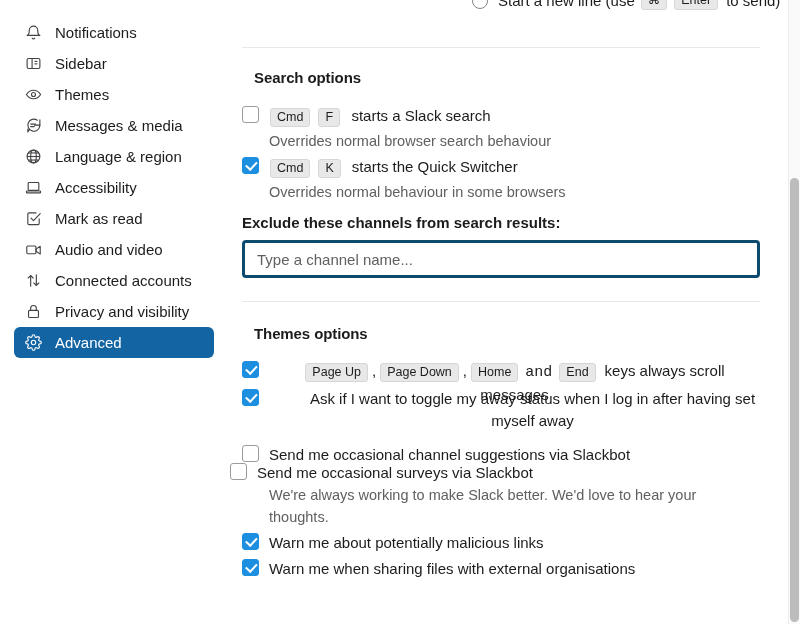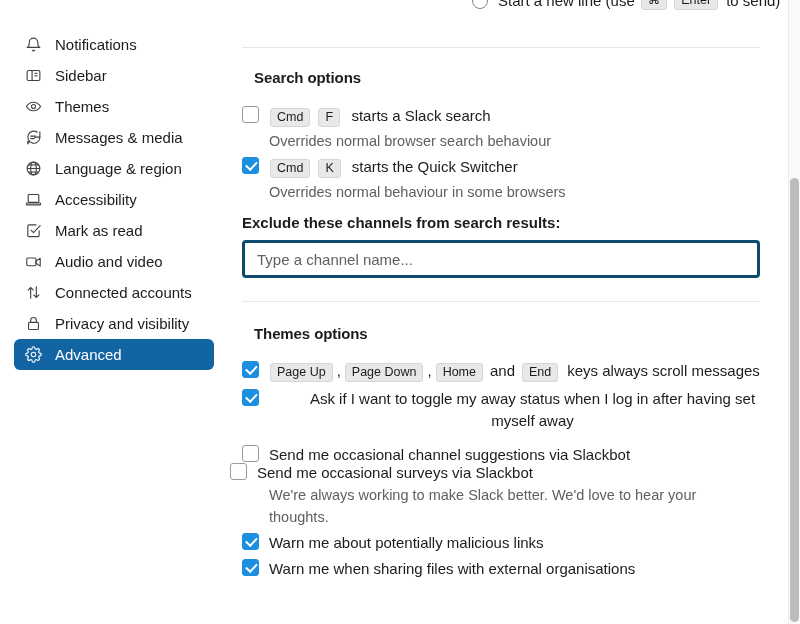--- a/index.html
+++ b/index.html
@@ -17,21 +17,21 @@
     border-bottom-left-radius: 8px;
     overflow: hidden;
   }
 
   
   .sidebar {
     position: absolute;
     left: 0; top: 0;
     width: 230px; height: 624px;
     background: #ffffff;
-    padding-top: 29px;
+    padding-top: 17px;
   }
   .nav-item {
     display: flex;
     align-items: center;
     gap: 13px;
     height: 31px;
     margin: 0 16px 0 14px;
     padding: 0 10px;
     border-radius: 6px;
     color: #1d1c1d;
@@ -346,21 +346,21 @@
 
     <input class="chan-input" type="text" style="position: absolute; left: 12px; top: 240px; width: 518px;" placeholder="Type a channel name...">
 
     <div class="divider" style="position:absolute; left:12px; top:301px; width:518px;"></div>
 
     <div class="section-title" style="position:absolute; left:12px; top:325px;">Themes options</div>
 
     <div class="check-row" style="position:absolute; left:12px; top:360px; width:518px;">
       <span class="cb on"></span>
       <span class="cb-text">
-        <span class="key">Page Up</span><span style="margin:0 3px;">,</span><span class="key">Page Down</span><span style="margin:0 3px;">,</span><span class="key">Home</span><span style="margin:0 6px;">and</span><span class="key">End</span><span style="margin-left:8px;">keys always scroll messages</span>
+        <span class="key">Page Up</span><span style="margin:0 3px;">,</span><span class="key">Page Down</span><span style="margin:0 3px;">,</span><span class="key">Home</span><span style="margin:0 6px;font-family:Liberation Mono, monospace;">and</span><span class="key">End</span><span style="margin-left:8px;">keys always scroll messages</span>
       </span>
     </div>
 
     <div class="check-row" style="position:absolute; left:12px; top:388px; width:518px;gap:36px;">
       <span class="cb on"></span>
       <span class="cb-text">Ask if I want to toggle my away status when I log in after having set myself away</span>
     </div>
 
     <div class="check-row" style="position:absolute; left:12px; top:444px; width:518px;">
       <span class="cb"></span>

